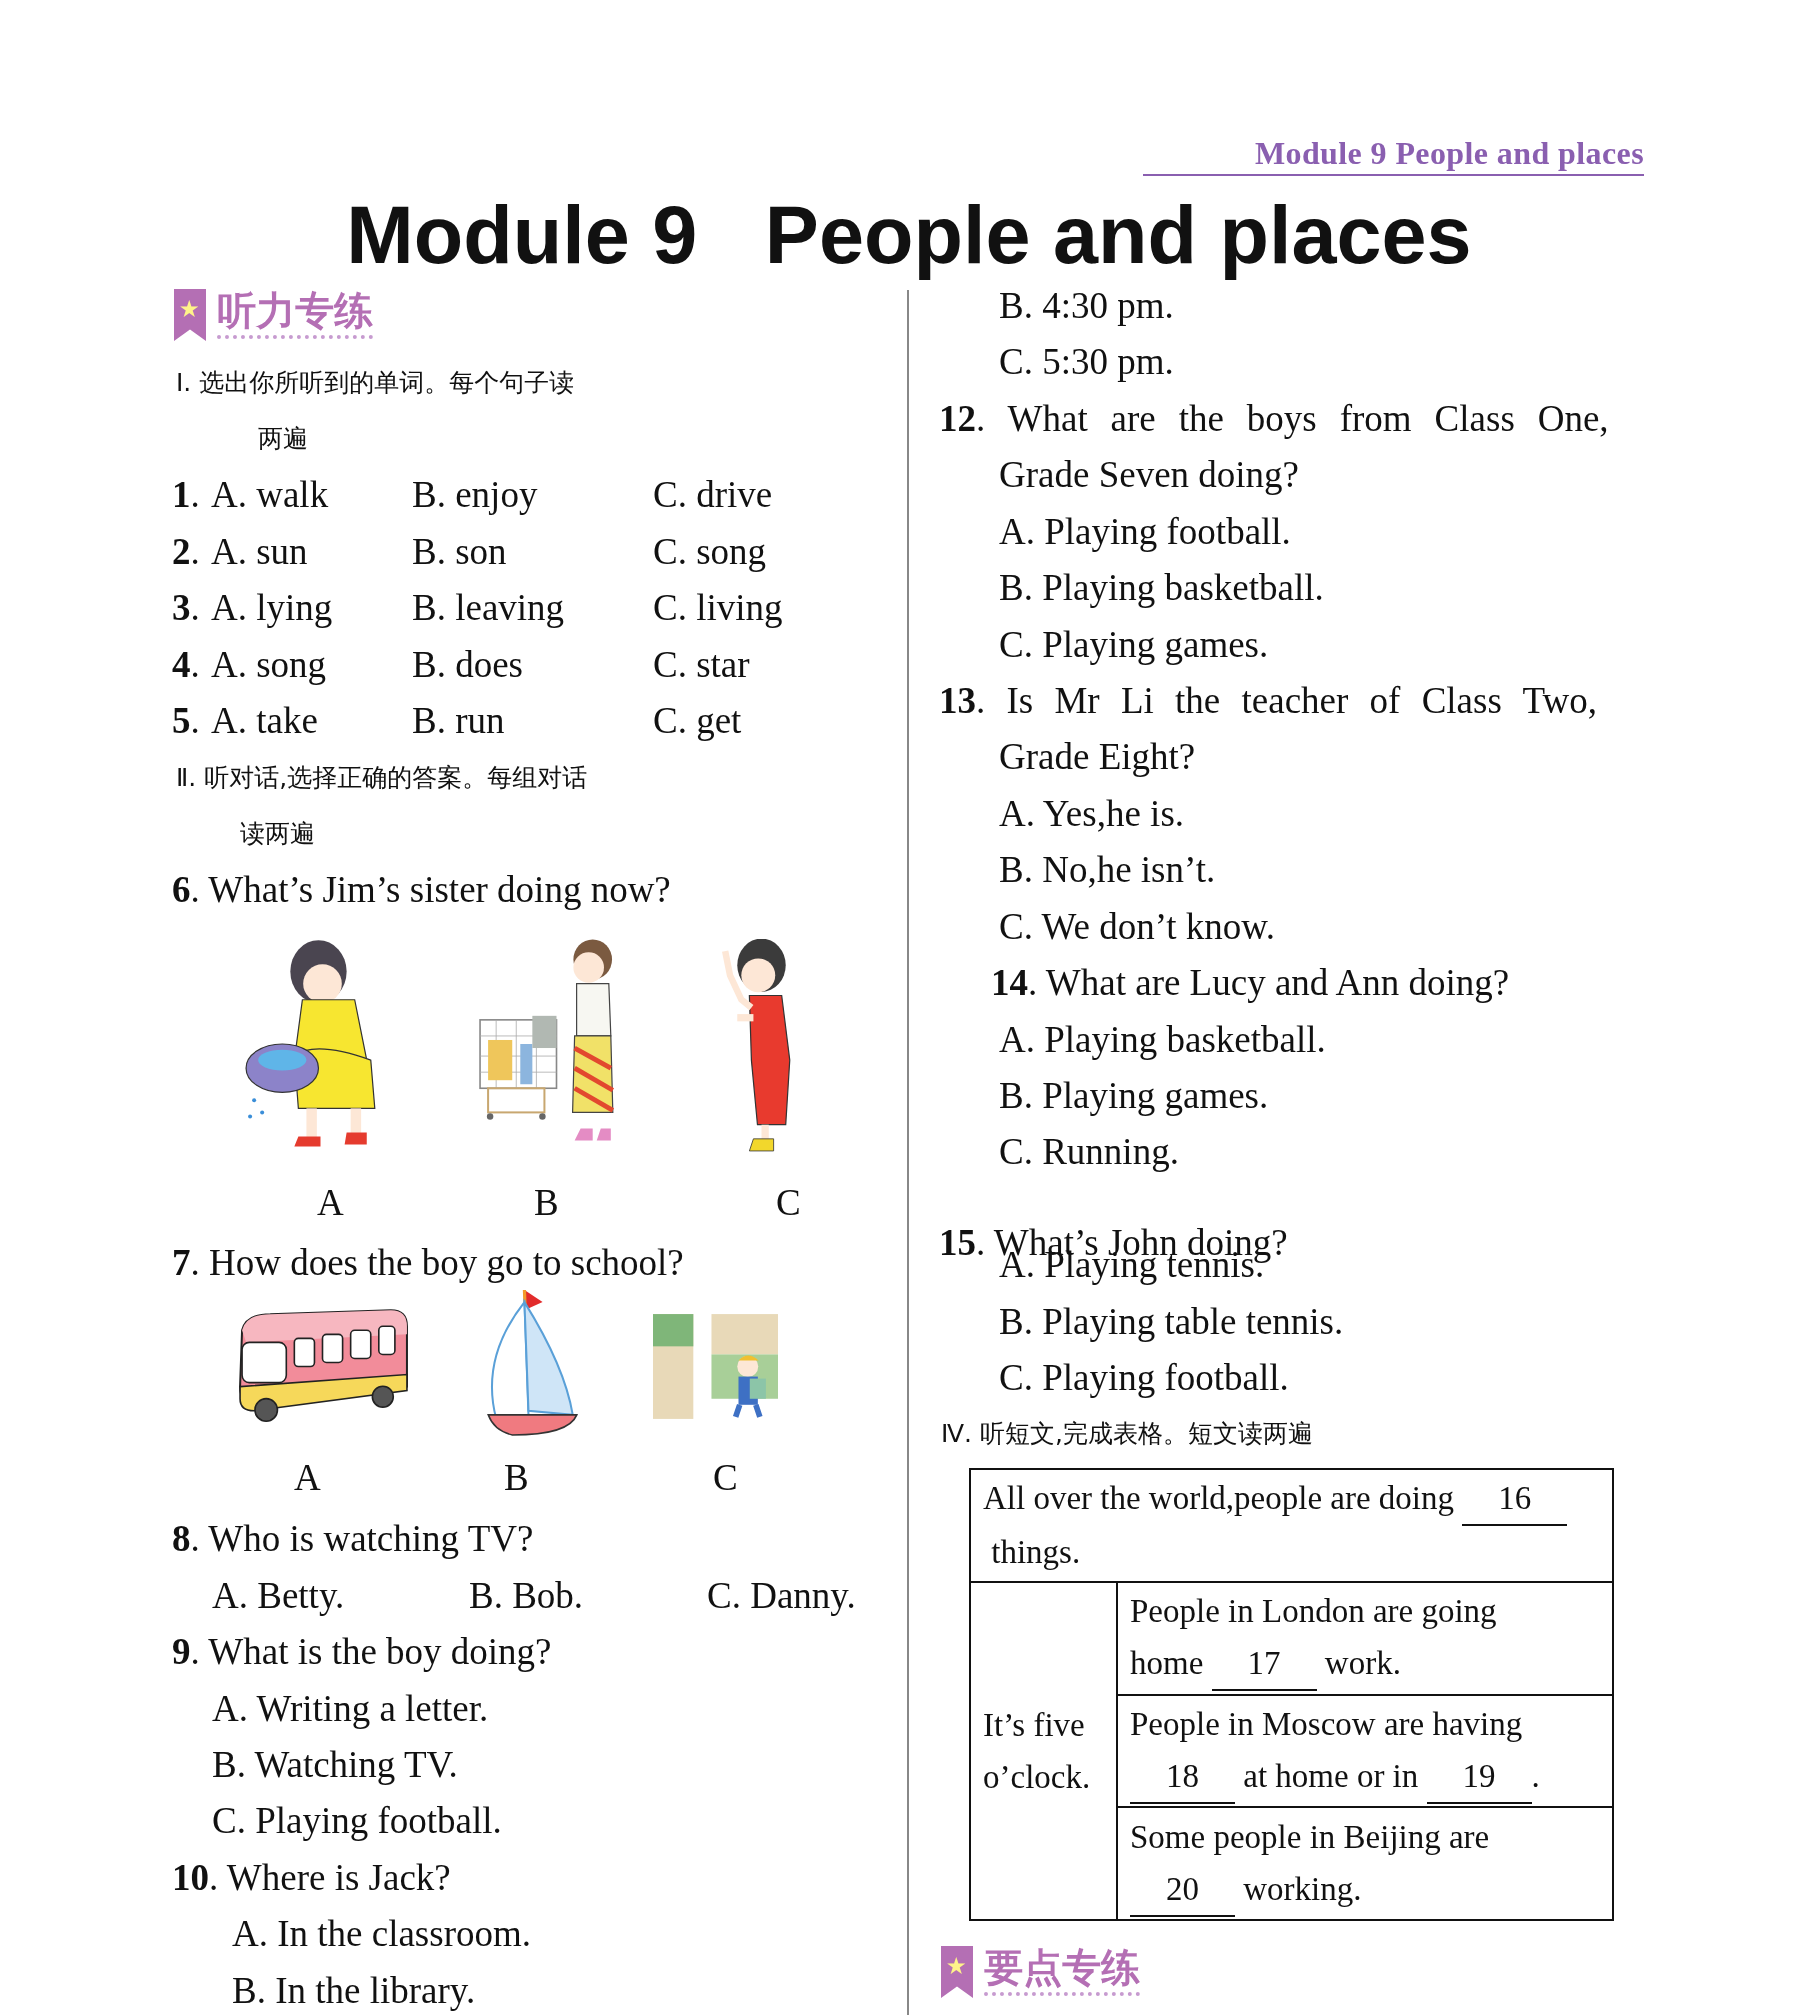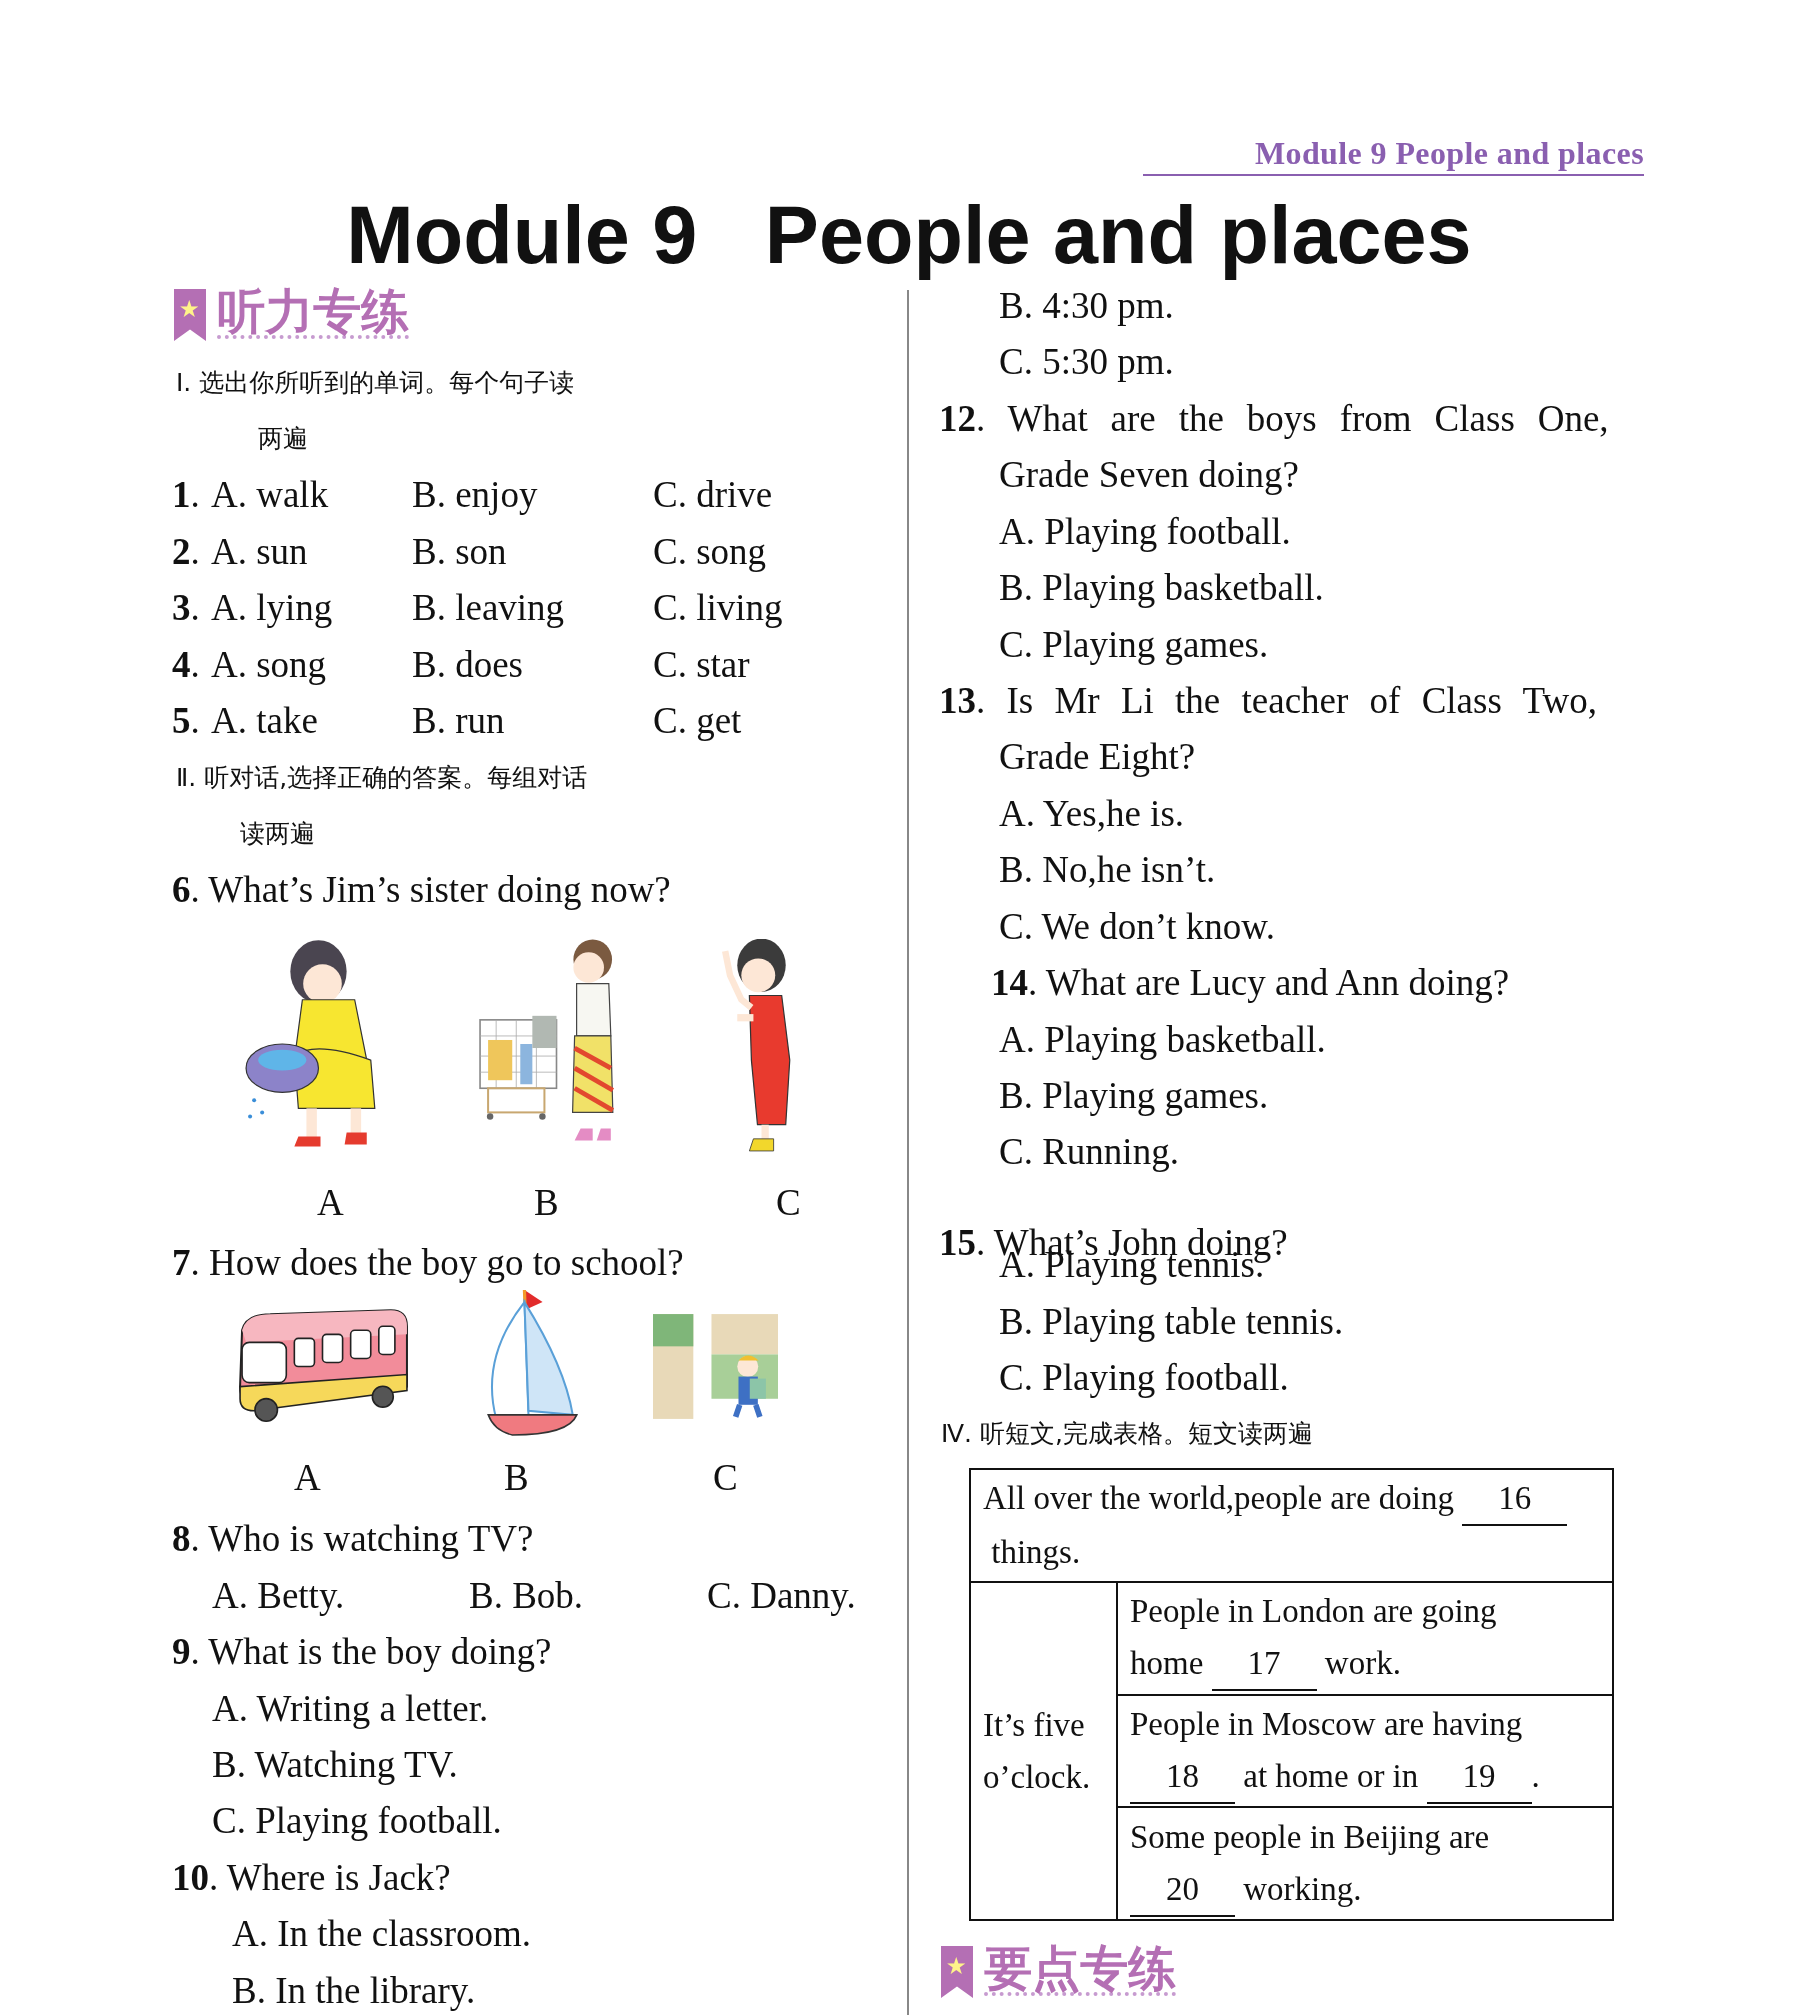--- a/index.html
+++ b/index.html
@@ -9,21 +9,21 @@
   .running-head { left:1143px; top:135px; width:501px; font-family:"Liberation Serif", serif;
       font-weight:bold; font-size:32px; color:#8a5fb0; white-space:nowrap; letter-spacing:0.4px;
       border-bottom:2.4px solid #8a5fb0; padding-bottom:1.6px; text-align:right; }
   .page-title { left:0; width:1818px; top:189px; text-align:center; font-family:"Liberation Sans", sans-serif;
       font-weight:bold; font-size:81px; color:#111; white-space:pre; }
   .divider { left:907px; top:290px; width:1.6px; height:2039px; background:#888; }
   .section-banner { height:56px; display:flex; align-items:flex-start; }
   .ribbon { width:32px; height:52px; background:#b46fb4; position:relative;
       clip-path: polygon(0 0,100% 0,100% 100%,50% 78%,0 100%); }
   .ribbon-star { position:absolute; left:4.8px; top:8.9px; color:#fff38a; font-size:23.4px; line-height:23.4px; }
-  .banner-text { font-family:"DejaVu Sans", sans-serif; font-weight:bold; font-size:48px;
+  .banner-text { font-family:"DejaVu Sans", sans-serif; font-weight:bold; font-size:39px;
       color:#b46fb4; margin-left:11.3px; line-height:44px; border-bottom:4px dotted #c79bd0; padding-bottom:2.4px; }
   .line { position:absolute; font-size:37px; line-height:56px; white-space:nowrap; }
   .zh { font-family:"DejaVu Sans", sans-serif; font-weight:normal; font-size:25px; }
   .num { font-weight:bold; }
   .blank { display:inline-block; border-bottom:2px solid #111; text-align:center; }
   .pic-label { font-size:37px; position:absolute; }
   .fig { position:absolute; }
   table.fill { position:absolute; left:969px; top:1468px; width:645px; border-collapse:collapse;
       font-size:33px; line-height:52px; }
   table.fill td { border:2px solid #111; padding:2.4px 12px; vertical-align:middle; }

